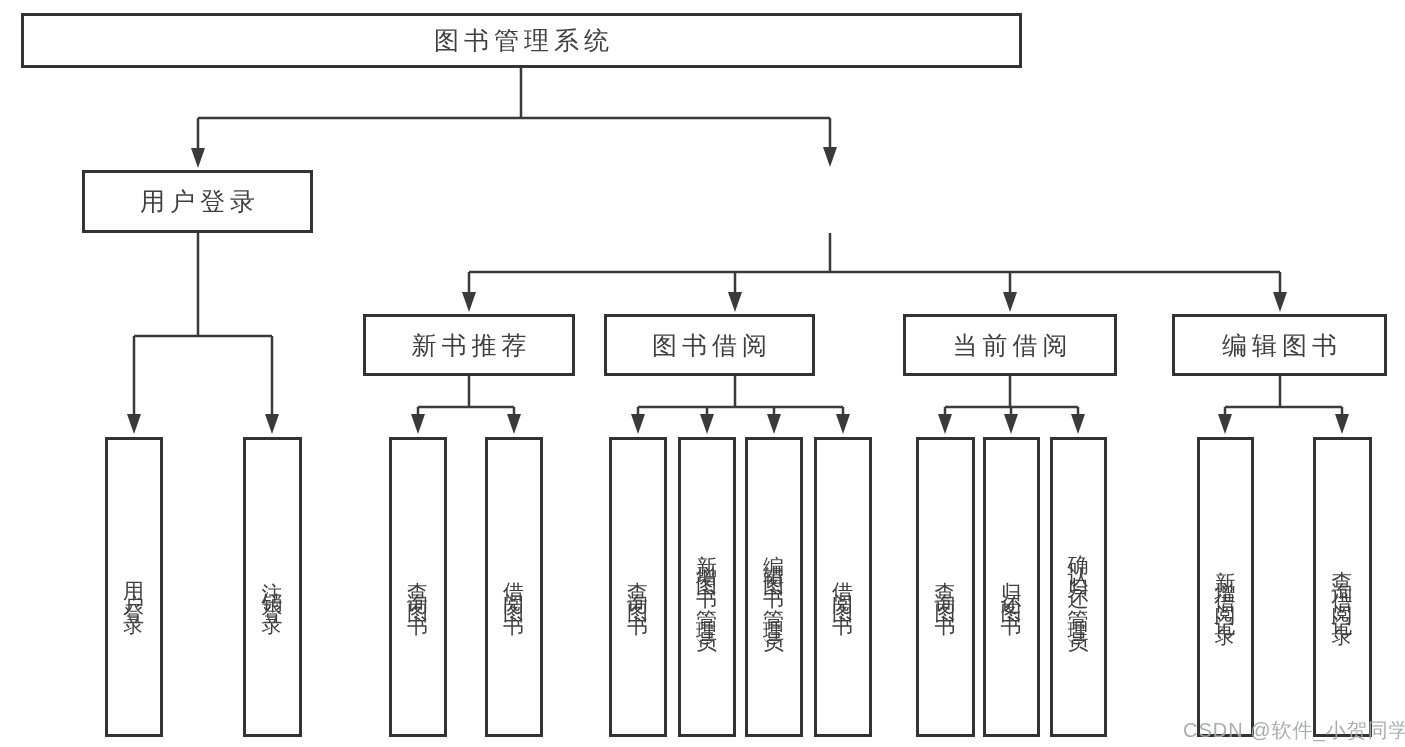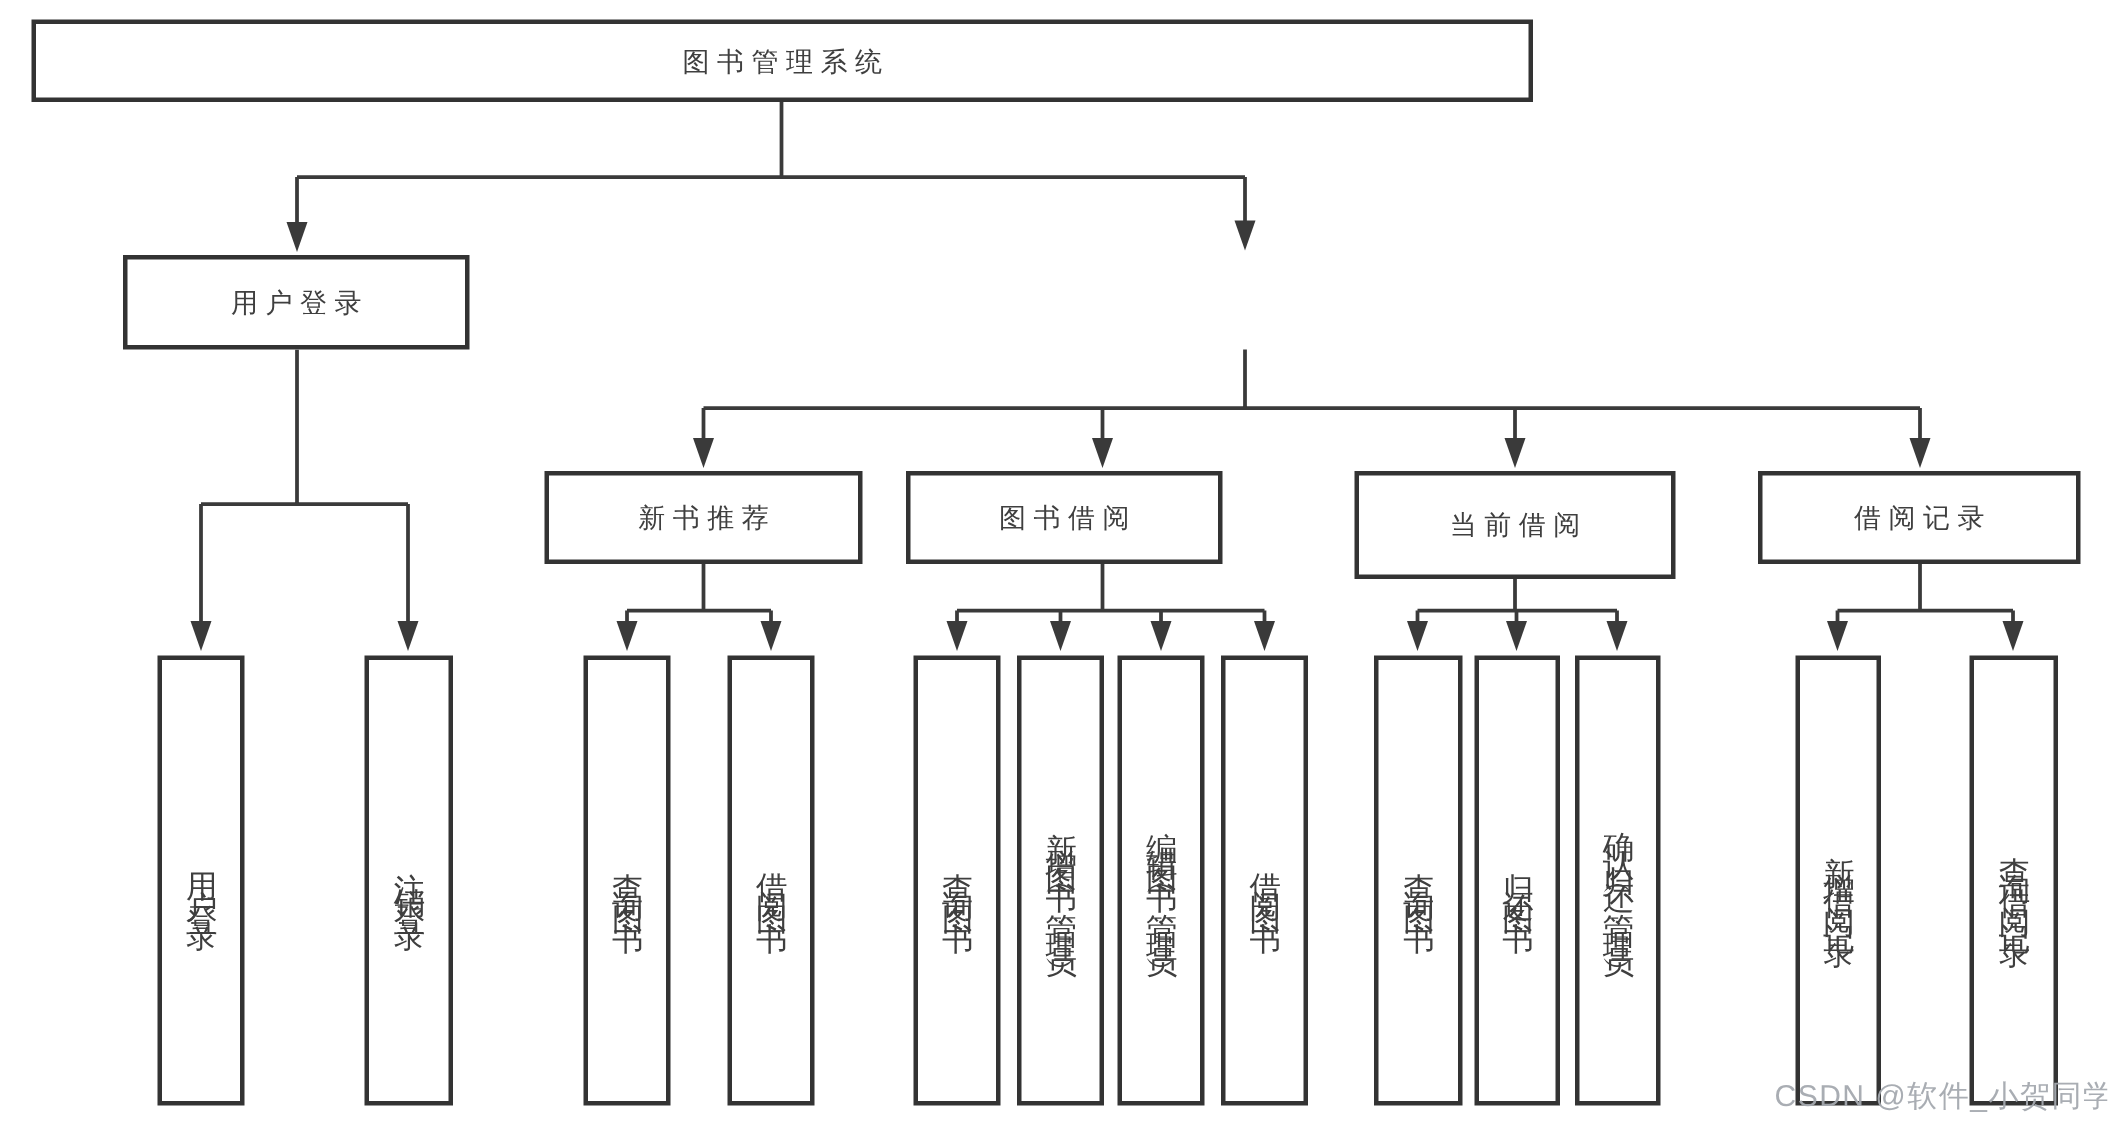--- a/index.html
+++ b/index.html
@@ -6,21 +6,21 @@
   .canvas{
     position:relative;width:1405px;height:747px;background:#ffffff;
     font-family:"Liberation Sans",sans-serif;overflow:hidden;
   }
   .connectors{position:absolute;left:0;top:0;width:1405px;height:747px;}
   .node{
     position:absolute;background:#ffffff;border:3px solid #333333;
     box-sizing:border-box;display:flex;align-items:center;justify-content:center;
     color:#3f3f3f;
   }
-  .node.h span{font-size:18px;letter-spacing:5px;text-indent:5px;white-space:nowrap;}
+  .node.h span{font-size:25px;letter-spacing:5px;text-indent:5px;white-space:nowrap;}
   .node.v span{
     writing-mode:vertical-rl;text-orientation:mixed;
     font-size:21px;letter-spacing:11px;line-height:1;white-space:nowrap;
   }
   .watermark{
     position:absolute;left:1183px;top:717px;
     font-size:20px;color:rgba(164,169,175,0.95);letter-spacing:1px;
     white-space:nowrap;z-index:5;
   }
   svg path{stroke:#3a3a3a;stroke-width:2.5;fill:none;}
@@ -74,25 +74,25 @@
   <div class="node h" style="left:82px;top:170px;width:231px;height:63px">
     <span>用户登录</span>
   </div>
 
   <div class="node h" style="left:363px;top:314px;width:212px;height:62px">
     <span>新书推荐</span>
   </div>
   <div class="node h" style="left:604px;top:314px;width:211px;height:62px">
     <span>图书借阅</span>
   </div>
-  <div class="node h" style="left:903px;top:314px;width:214px;height:72px">
+  <div class="node h" style="left:903px;top:314px;width:214px;height:62px">
     <span>当前借阅</span>
   </div>
   <div class="node h" style="left:1172px;top:314px;width:215px;height:62px">
-    <span>借阅记录</span>
+    <span>编辑图书</span>
   </div>
 
   <div class="node v" style="left:105px;top:437px;width:58px;height:300px">
     <span>用户登录</span>
   </div>
   <div class="node v" style="left:243px;top:437px;width:59px;height:300px">
     <span>注销登录</span>
   </div>
 
   <div class="node v" style="left:389px;top:437px;width:58px;height:300px">

